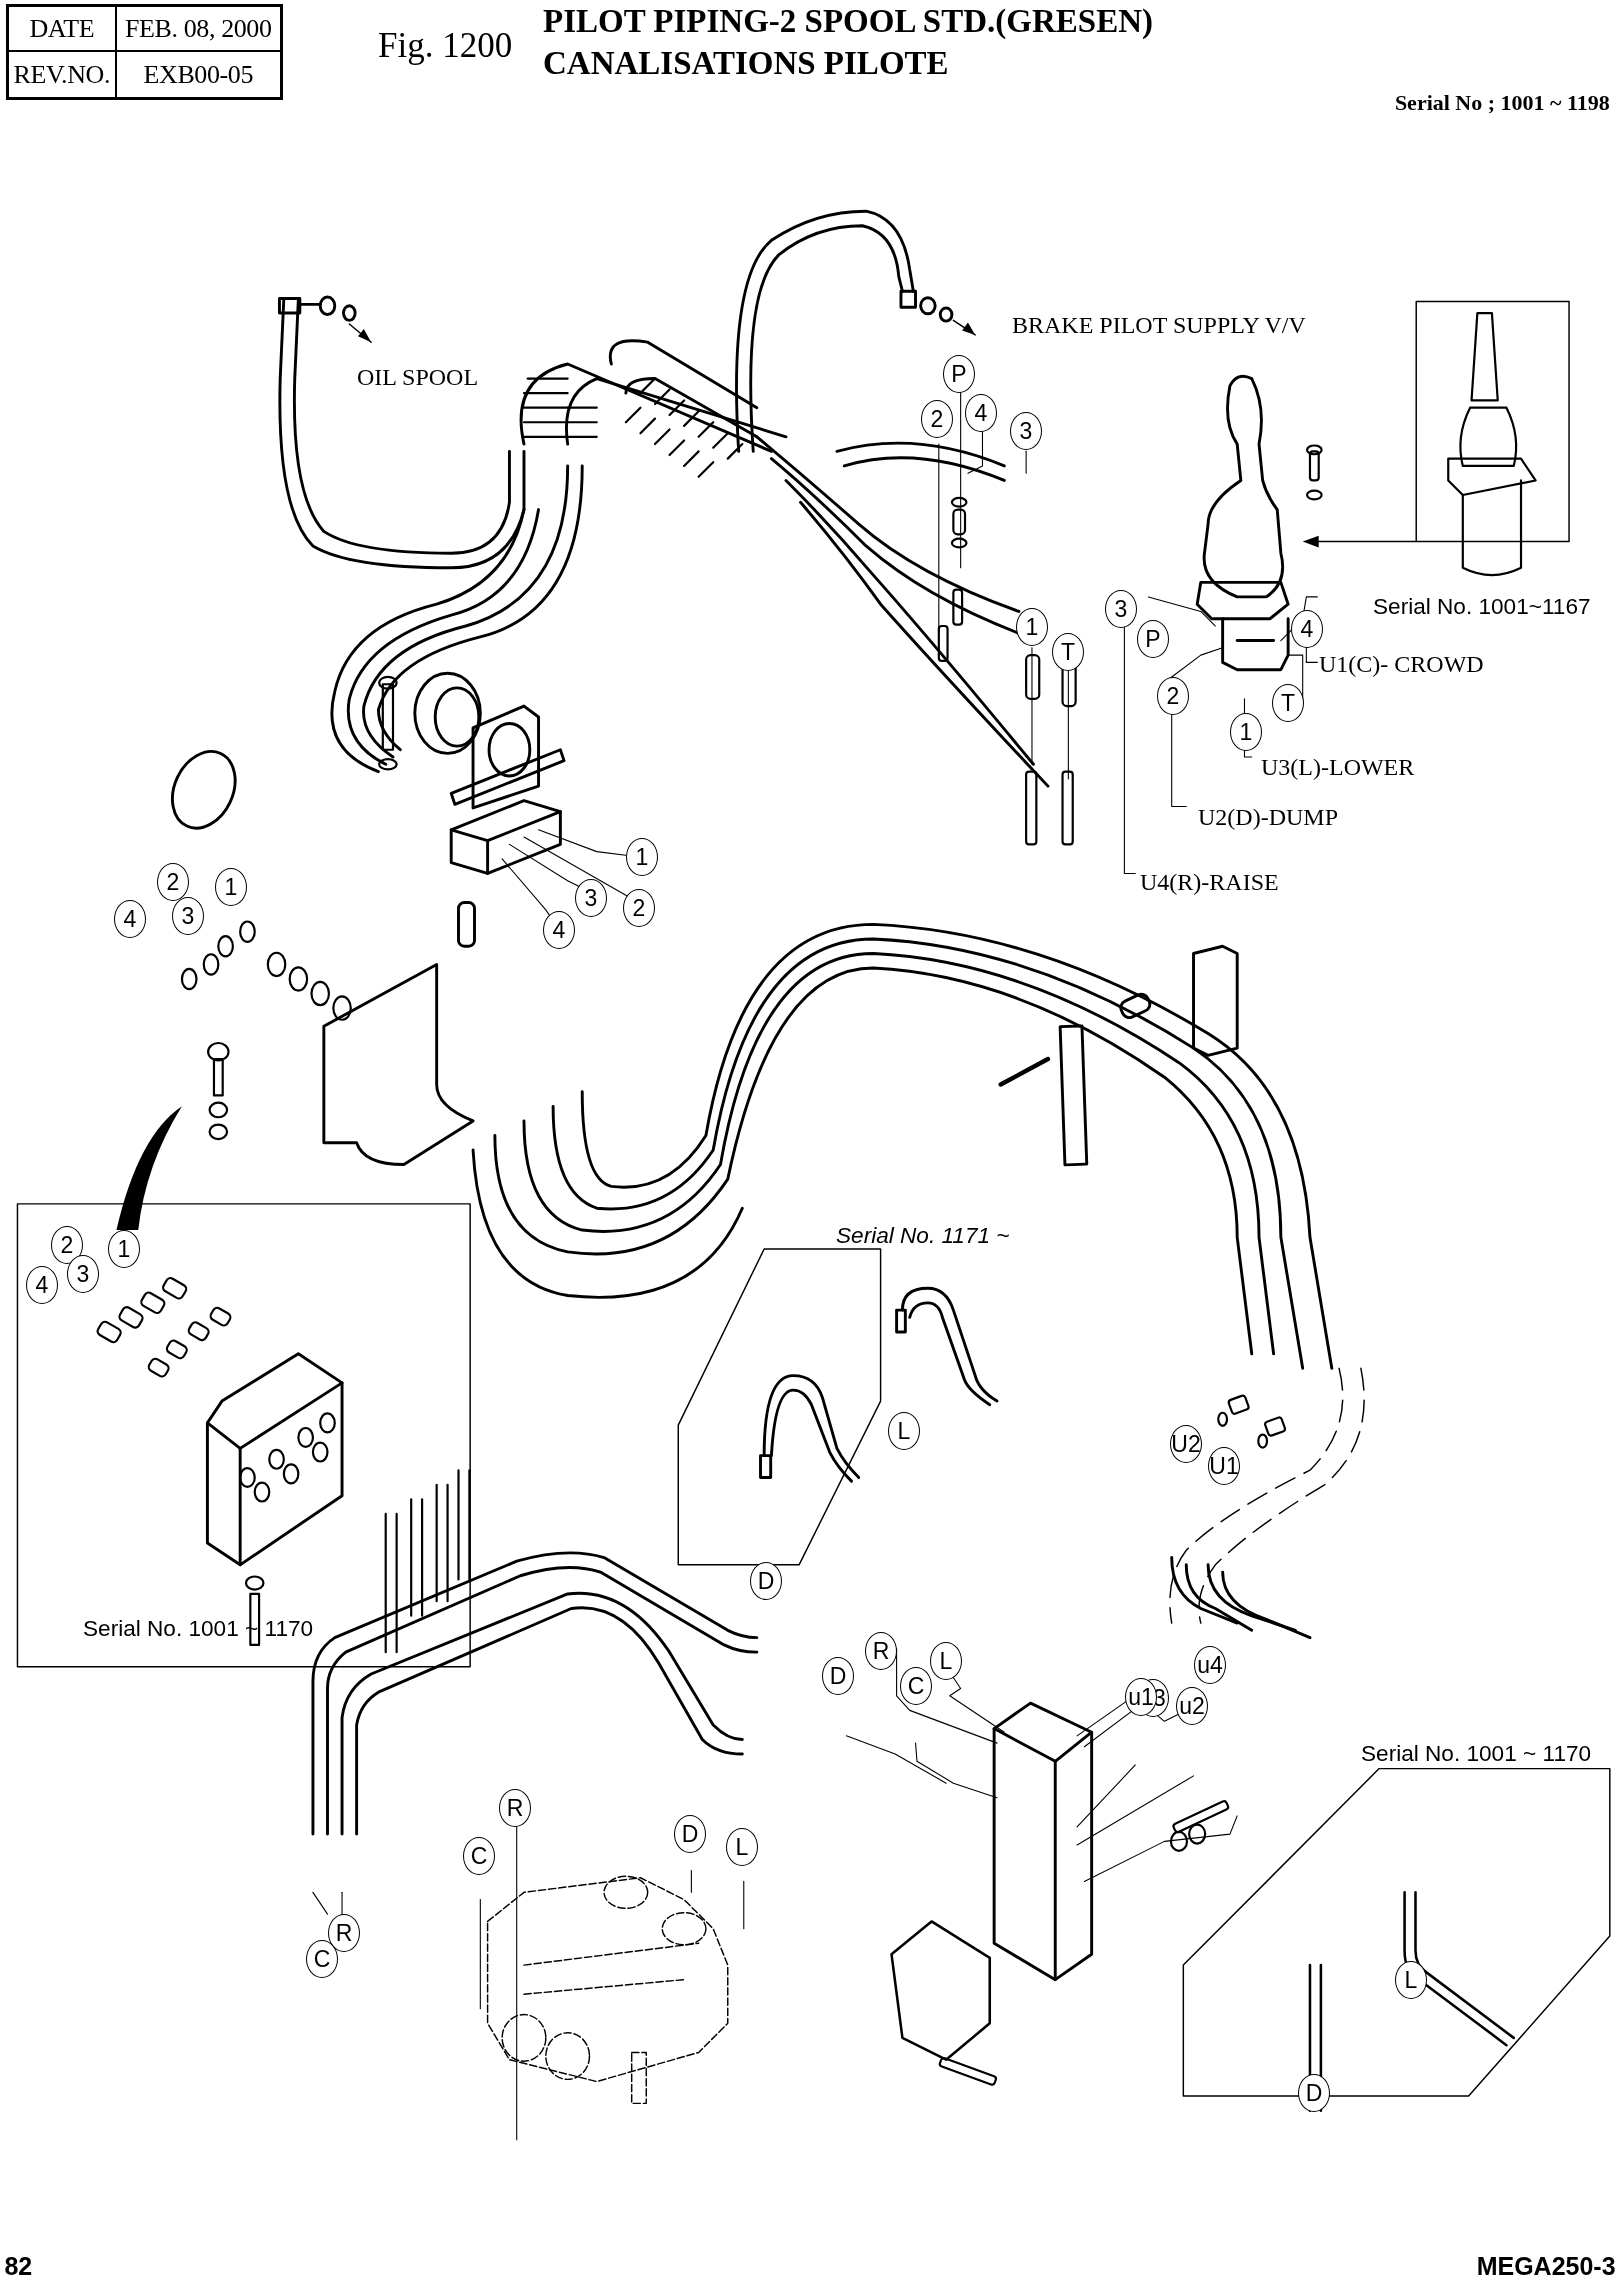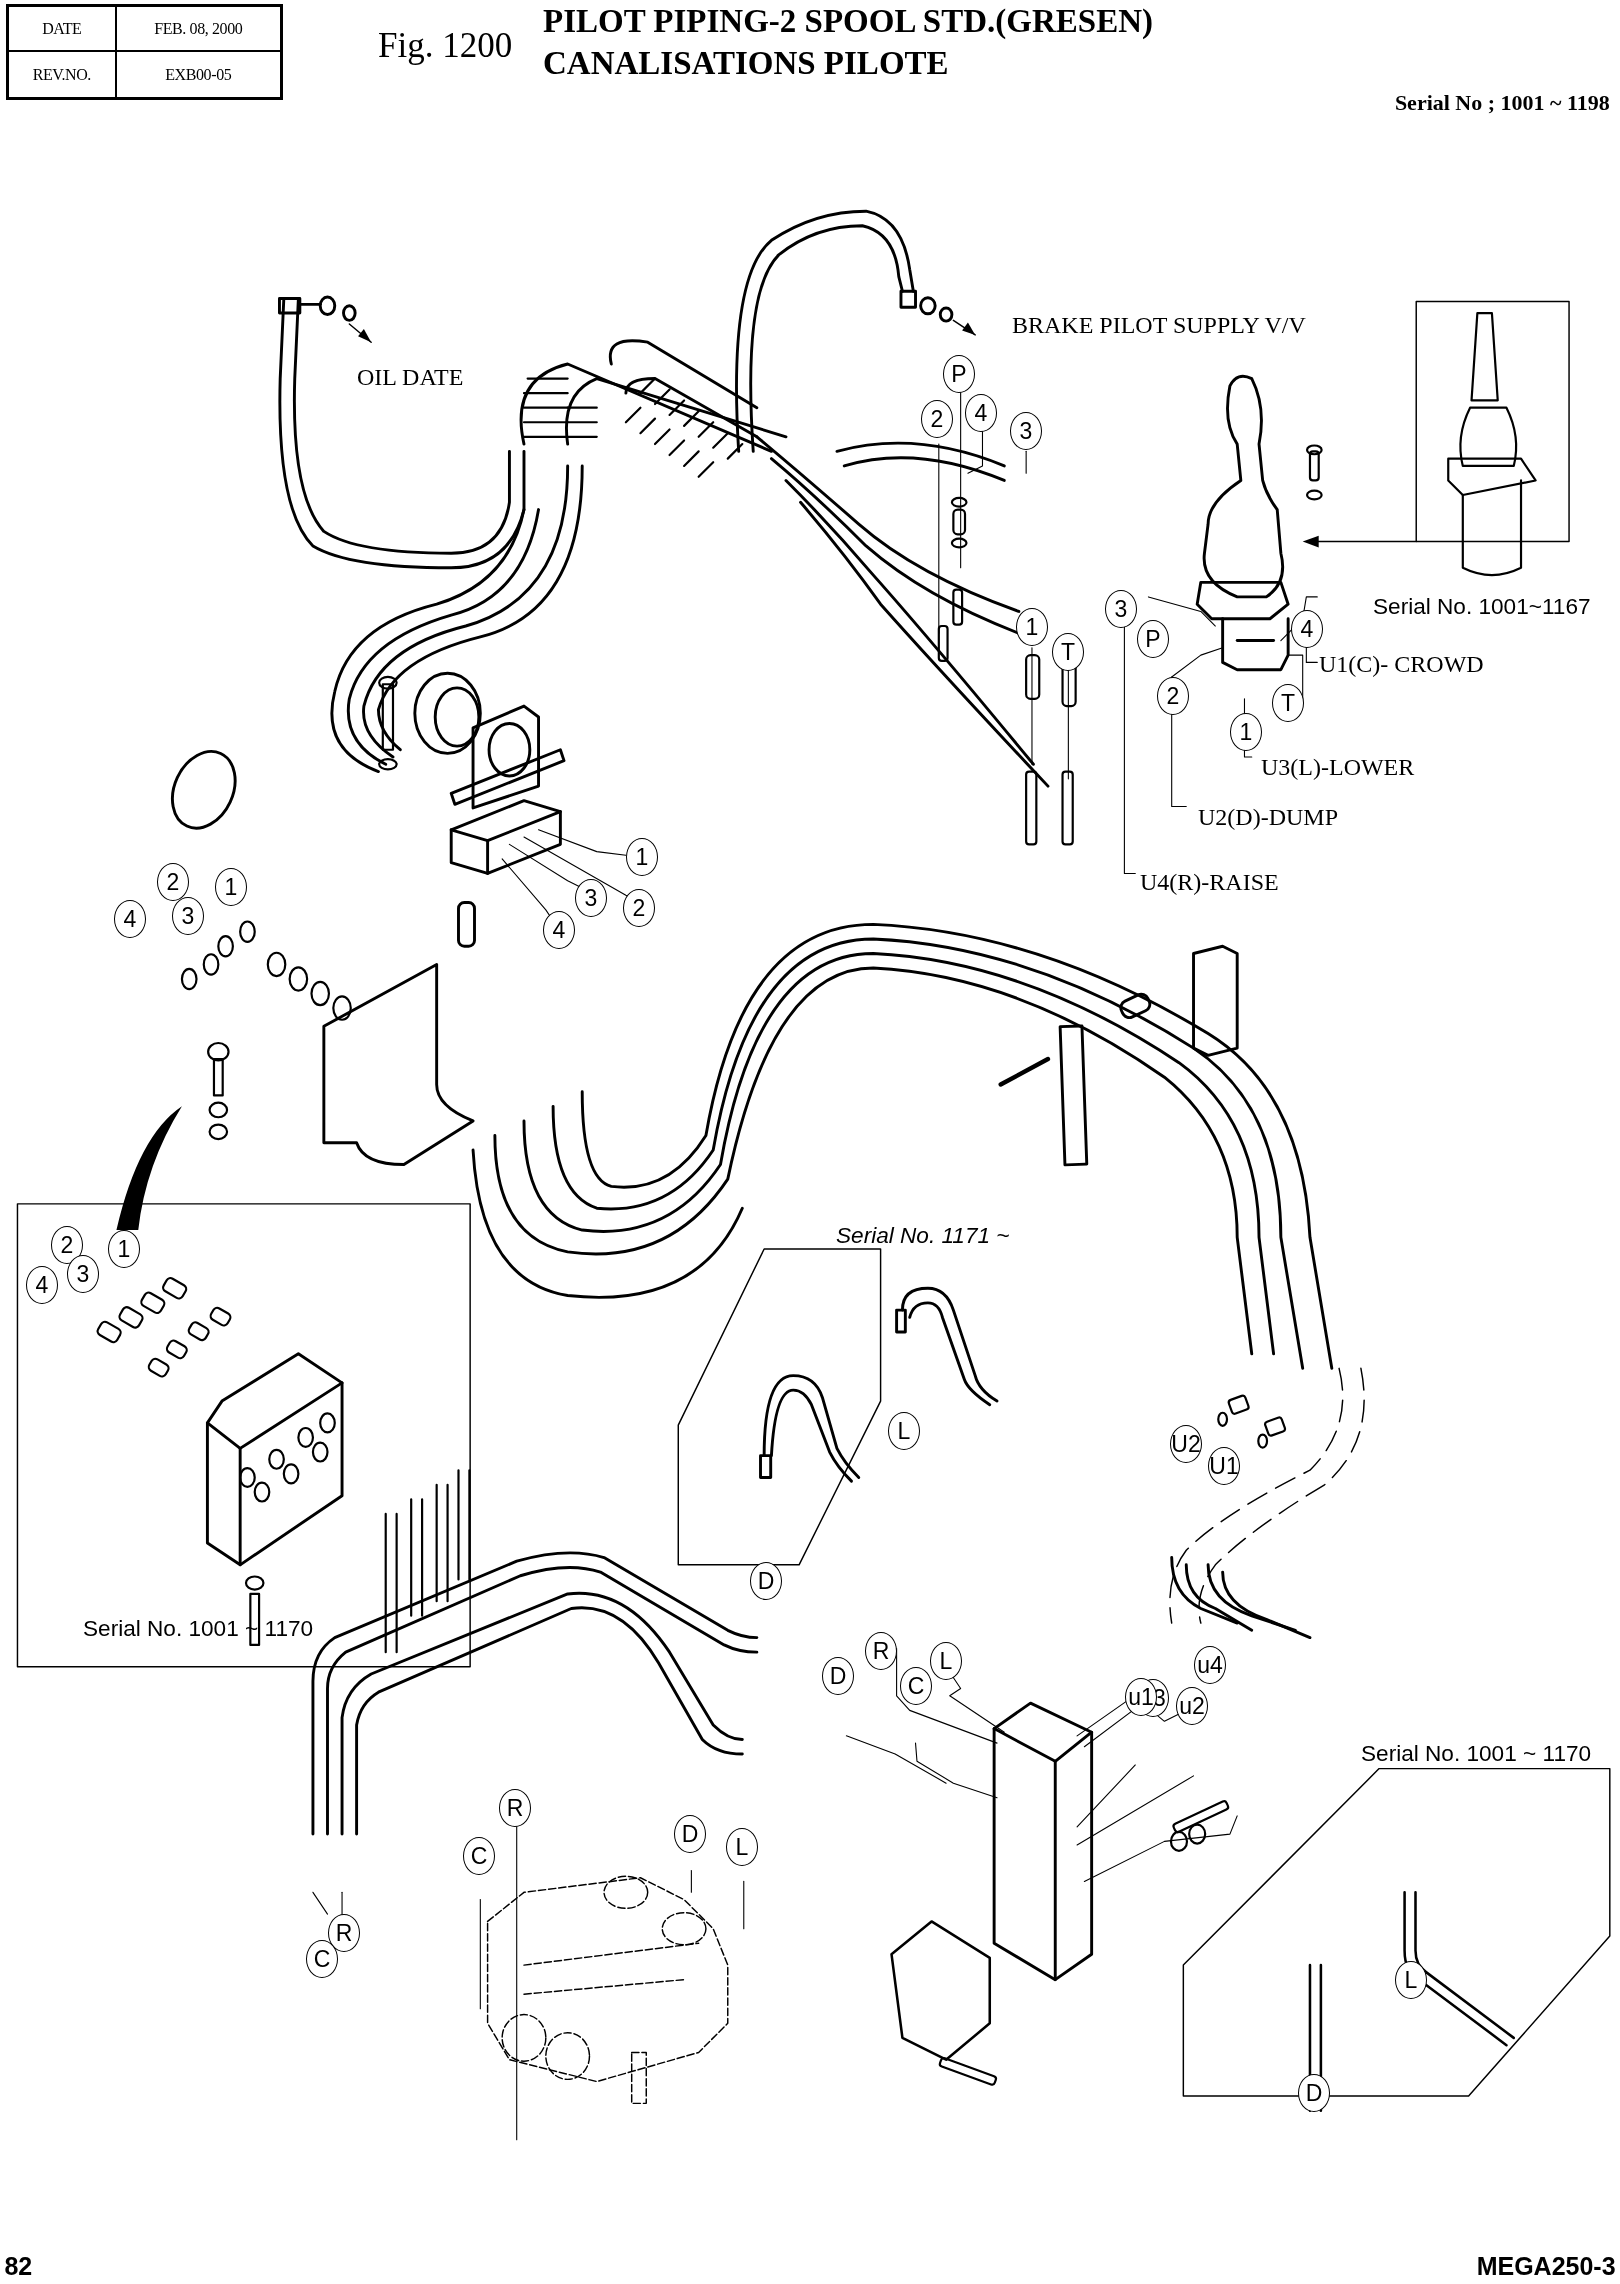--- a/index.html
+++ b/index.html
@@ -1,18 +1,18 @@
 <!DOCTYPE html>
 <html style="font-size:11.6px"><head>
 <meta charset="utf-8">
 <style>
   html,body{margin:0;padding:0;background:#fff;}
   body{width:1620px;height:2284px;position:relative;overflow:hidden;font-family:"Liberation Sans",sans-serif;color:#000;}
   .hdr-table{position:absolute;left:5.8px;top:4.4px;width:277px;height:96px;border:3.6px solid #000;box-sizing:border-box;display:grid;grid-template-columns:108px 1fr;grid-template-rows:1fr 1fr;}
-  .hdr-table .cell{display:flex;align-items:center;justify-content:center;font-family:"Liberation Serif",serif;font-size:16px;letter-spacing:-0.4px;}
+  .hdr-table .cell{display:flex;align-items:center;justify-content:center;font-family:"Liberation Serif",serif;font-size:26px;letter-spacing:-0.4px;}
   .hdr-table .c1{border-right:2.2px solid #000;border-bottom:2.2px solid #000;}
   .hdr-table .c2{border-bottom:2.2px solid #000;}
   .hdr-table .c3{border-right:2.2px solid #000;}
   .fig-no{position:absolute;left:378px;top:26px;font-family:"Liberation Serif",serif;font-weight:normal;font-size:35px;}
   .title1{position:absolute;left:543px;top:2.9px;font-family:"Liberation Serif",serif;font-weight:bold;font-size:33px;white-space:nowrap;}
   .title2{position:absolute;left:543px;top:45px;font-family:"Liberation Serif",serif;font-weight:bold;font-size:33px;white-space:nowrap;}
   .serial-top{position:absolute;right:10.2px;top:90px;font-family:"Liberation Serif",serif;font-weight:bold;font-size:22px;white-space:nowrap;}
   .lbl{position:absolute;font-family:Liberation Serif, serif;font-size:24px;white-space:nowrap;}
   .ser{position:absolute;font-family:"Liberation Sans",sans-serif;font-size:22.6px;white-space:nowrap;}
   .callout{position:absolute;border:1.8px solid #000;border-radius:50%;width:32px;height:38px;display:flex;align-items:center;justify-content:center;font-family:"Liberation Sans",sans-serif;font-size:23px;background:#fff;box-sizing:border-box;}
@@ -323,21 +323,21 @@
     <path d="M1700 2495 L1690 2520 L1600 2530 L1490 2585"></path>
     <path d="M710 2500 L710 2940"></path>
     <path d="M660 2610 L660 2760"></path>
     <path d="M950 2570 L950 2600"></path>
     <path d="M1022 2585 L1022 2650"></path>
     <path d="M450 2630 L430 2600"></path>
     <path d="M470 2660 L470 2600"></path>
   </g>
 </svg>
 
-<div class="lbl" style="left:357px;top:364px;">OIL DATE</div>
+<div class="lbl" style="left:357px;top:364px;">OIL SPOOL</div>
 <div class="lbl" style="left:1012px;top:312px;">BRAKE PILOT SUPPLY V/V</div>
 <div class="lbl" style="left:1319px;top:651px;">U1(C)- CROWD</div>
 <div class="lbl" style="left:1261px;top:754px;">U3(L)-LOWER</div>
 <div class="lbl" style="left:1198px;top:804px;">U2(D)-DUMP</div>
 <div class="lbl" style="left:1140px;top:869px;">U4(R)-RAISE</div>
 
 <div class="ser" style="left:1373px;top:594px;">Serial No. 1001~1167</div>
 <div class="ser" style="left:836px;top:1223px;font-style:italic;">Serial No. 1171 ~</div>
 <div class="ser" style="left:83px;top:1616px;">Serial No. 1001 ~ 1170</div>
 <div class="ser" style="left:1361px;top:1741px;">Serial No. 1001 ~ 1170</div>

